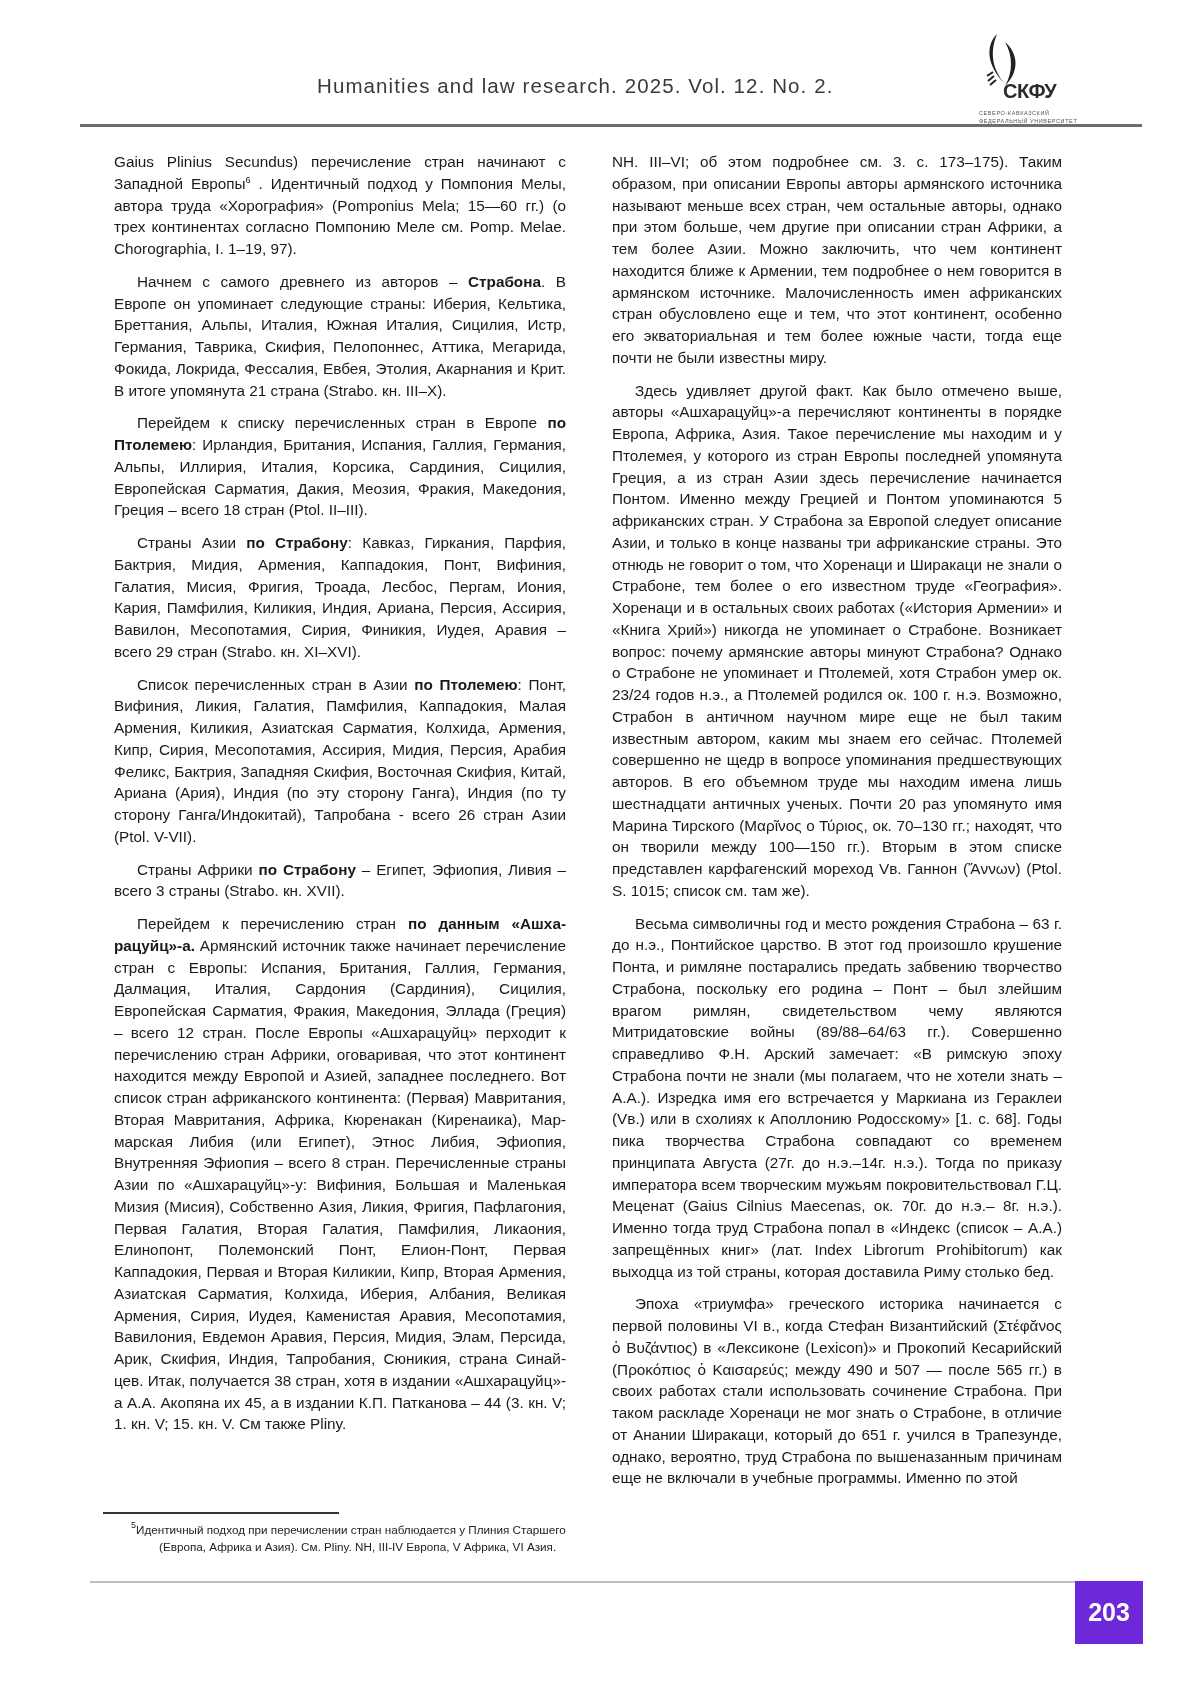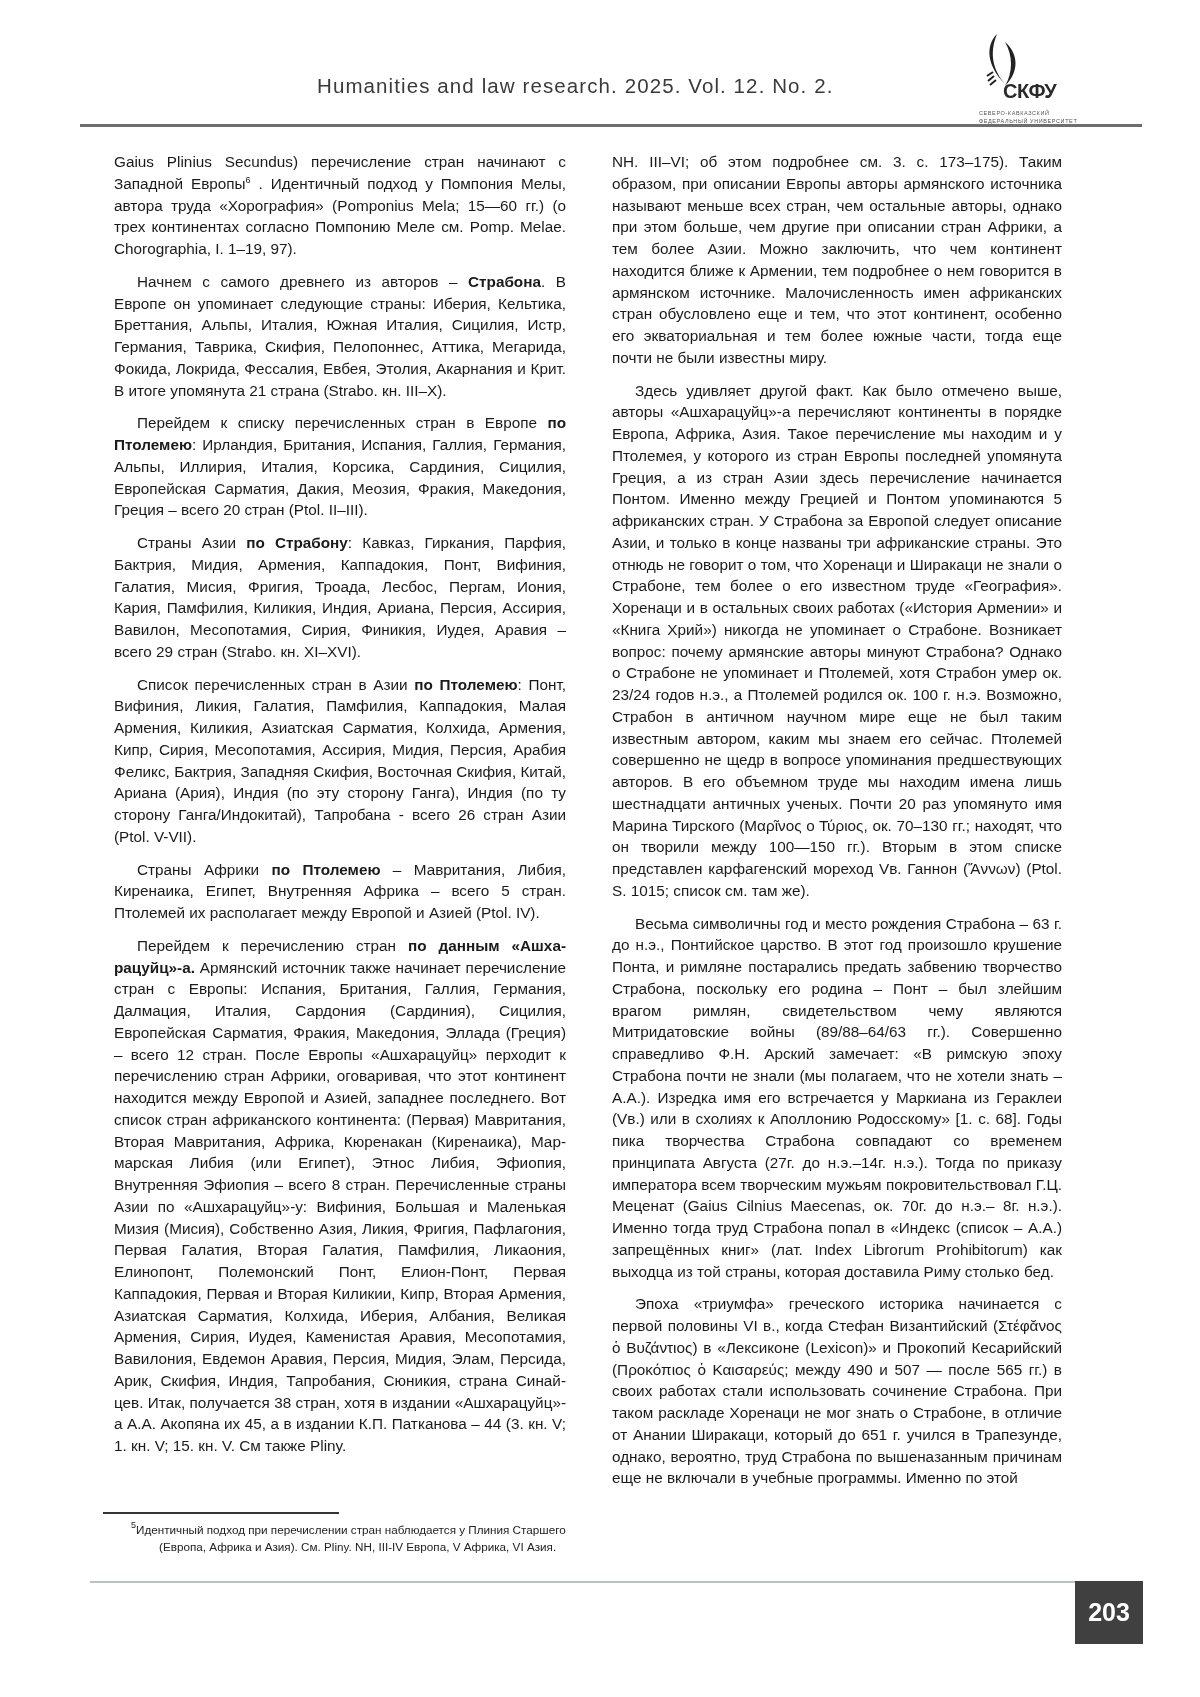--- a/index.html
+++ b/index.html
@@ -16,21 +16,21 @@
   .col-left { left: 103px; width: 474px; }
   .col-right { left: 601px; width: 472px; }
   .col p { margin: 11px; }
   .col p.ind { text-indent: 23px; }
   .col b { font-weight: bold; }
   sup { font-size: 9px; line-height: 0; vertical-align: 6px; }
   .fn-rule { position: absolute; left: 103px; top: 1512px; width: 236px; height: 2px; background: #333; }
   .footnote { position: absolute; left: 131px; top: 1521px; width: 446px; font-size: 11.7px; line-height: 17px; color: #222; }
   .footnote .fn-body { padding-left: 28px; text-indent: -28px; }
   .bottom-rule { position: absolute; left: 90px; top: 1581px; width: 1004px; height: 2px; background: #b8c2c4; }
-  .page-num-box { position: absolute; left: 1075px; top: 1581px; width: 68px; height: 63px; background: #404040;
+  .page-num-box { position: absolute; left: 1075px; top: 1581px; width: 68px; height: 63px; background: #6d28d9;
          color: #ffffff; font-weight: bold; font-size: 25px; display: flex; align-items: center; justify-content: center; }
 </style>
 </head>
 <body>
 
 <div>
   <div class="header-title">Humanities and law research. 2025. Vol. 12. No. 2.</div>
 
   <div class="logo">
     <svg width="60" height="60" viewBox="0 0 60 60">
@@ -41,24 +41,24 @@
     <div class="logo-text">СКФУ</div>
     <div class="logo-sub" style="top:78px">СЕВЕРО-КАВКАЗСКИЙ</div>
     <div class="logo-sub" style="top:86px">ФЕДЕРАЛЬНЫЙ УНИВЕРСИТЕТ</div>
   </div>
 
   <div class="header-rule"></div>
 
   <div class="col col-left">
     <p><span>Gaius Plinius Secundus) перечисление стран начинают с Западной Европы</span><sup>6</sup><span> . Идентичный подход у Помпония Мелы, автора труда «Хорография» (Pomponius Mela; 15—60 гг.) (о трех континентах согласно Помпонию Меле см. Pomp. Melae. Chorographia, I. 1–19, 97).</span></p>
     <p class="ind"><span>Начнем с самого древнего из авторов – </span><b>Страбона</b><span>. В Европе он упоминает следующие страны: Иберия, Кель­тика, Бреттания, Альпы, Италия, Южная Италия, Сици­лия, Истр, Германия, Таврика, Скифия, Пелопоннес, Аттика, Мегарида, Фокида, Локрида, Фессалия, Евбея, Этолия, Акарнания и Крит. В итоге упомянута 21 страна (Strabo. кн. III–X).</span></p>
-    <p class="ind"><span>Перейдем к списку перечисленных стран в Европе </span><b>по Птолемею</b><span>: Ирландия, Британия, Испания, Галлия, Германия, Альпы, Иллирия, Италия, Корсика, Сарди­ния, Сицилия, Европейская Сарматия, Дакия, Меозия, Фракия, Македония, Греция – всего 20 стран (Ptol. II–III).</span></p>
+    <p class="ind"><span>Перейдем к списку перечисленных стран в Европе </span><b>по Птолемею</b><span>: Ирландия, Британия, Испания, Галлия, Германия, Альпы, Иллирия, Италия, Корсика, Сарди­ния, Сицилия, Европейская Сарматия, Дакия, Меозия, Фракия, Македония, Греция – всего 18 стран (Ptol. II–III).</span></p>
     <p class="ind"><span>Страны Азии </span><b>по Страбону</b><span>: Кавказ, Гиркания, Пар­фия, Бактрия, Мидия, Армения, Каппадокия, Понт, Ви­финия, Галатия, Мисия, Фригия, Троада, Лесбос, Пер­гам, Иония, Кария, Памфилия, Киликия, Индия, Ариана, Персия, Ассирия, Вавилон, Месопотамия, Сирия, Фини­кия, Иудея, Аравия – всего 29 стран (Strabo. кн. XI–XVI).</span></p>
     <p class="ind"><span>Список перечисленных стран в Азии </span><b>по Птолемею</b><span>: Понт, Вифиния, Ликия, Галатия, Памфилия, Каппадо­кия, Малая Армения, Киликия, Азиатская Сарматия, Колхида, Армения, Кипр, Сирия, Месопотамия, Ассирия, Мидия, Персия, Арабия Феликс, Бактрия, Западняя Ски­фия, Восточная Скифия, Китай, Ариана (Ария), Индия (по эту сторону Ганга), Индия (по ту сторону Ганга/Ин­докитай), Тапробана - всего 26 стран Азии (Ptol. V-VII).</span></p>
-    <p class="ind"><span>Страны Африки </span><b>по Птолемею</b><span> – Мавритания, Либия, Киренаика, Египет, Внутренняя Африка – всего 5 стран. Птолемей их располагает между Европой и Азией (Ptol. IV).</span></p>
+    <p class="ind"><span>Страны Африки </span><b>по Страбону</b><span> – Египет, Эфиопия, Ли­вия – всего 3 страны (Strabo. кн. XVII).</span></p>
     <p class="ind"><span>Перейдем к перечислению стран </span><b>по данным «Ашха­рацуйц»-а.</b><span> Армянский источник также начинает пере­числение стран с Европы: Испания, Британия, Галлия, Германия, Далмация, Италия, Сардония (Сардиния), Сицилия, Европейская Сарматия, Фракия, Македония, Эллада (Греция) – всего 12 стран. После Европы «Аш­харацуйц» перходит к перечислению стран Африки, ого­варивая, что этот континент находится между Европой и Азией, западнее последнего. Вот список стран аф­риканского континента: (Первая) Мавритания, Вторая Мавритания, Африка, Кюренакан (Киренаика), Мар­марская Либия (или Египет), Этнос Либия, Эфиопия, Внутренняя Эфиопия – всего 8 стран. Перечисленные страны Азии по «Ашхарацуйц»-у: Вифиния, Большая и Маленькая Мизия (Мисия), Собственно Азия, Ликия, Фригия, Пафлагония, Первая Галатия, Вторая Галатия, Памфилия, Ликаония, Елинопонт, Полемонский Понт, Елион-Понт, Первая Каппадокия, Первая и Вторая Ки­ликии, Кипр, Вторая Армения, Азиатская Сарматия, Колхида, Иберия, Албания, Великая Армения, Сирия, Иудея, Каменистая Аравия, Месопотамия, Вавилония, Евдемон Аравия, Персия, Мидия, Элам, Персида, Арик, Скифия, Индия, Тапробания, Сюникия, страна Синай­цев. Итак, получается 38 стран, хотя в издании «Ашха­рацуйц»-а А.А. Акопяна их 45, а в издании К.П. Патка­нова – 44 (3. кн. V; 1. кн. V; 15. кн. V. См также Pliny.</span></p>
   </div>
 
   <div class="fn-rule"></div>
   <div class="footnote">
     <div class="fn-body"><sup>5</sup><span>Идентичный подход при перечислении стран наблюдается у Плиния Старшего (Европа, Африка и Азия). См. Pliny. NH, III-IV Европа, V Африка, VI Азия.</span></div>
   </div>
 
   <div class="col col-right">
     <p>NH. III–VI; об этом подробнее см. 3. с. 173–175). Таким образом, при описании Европы авторы армянского источника называют меньше всех стран, чем остальные авторы, однако при этом больше, чем другие при описа­нии стран Африки, а тем более Азии. Можно заключить, что чем континент находится ближе к Армении, тем под­робнее о нем говорится в армянском источнике. Мало­численность имен африканских стран обусловлено еще и тем, что этот континент, особенно его экваториальная и тем более южные части, тогда еще почти не были из­вестны миру.</p>

